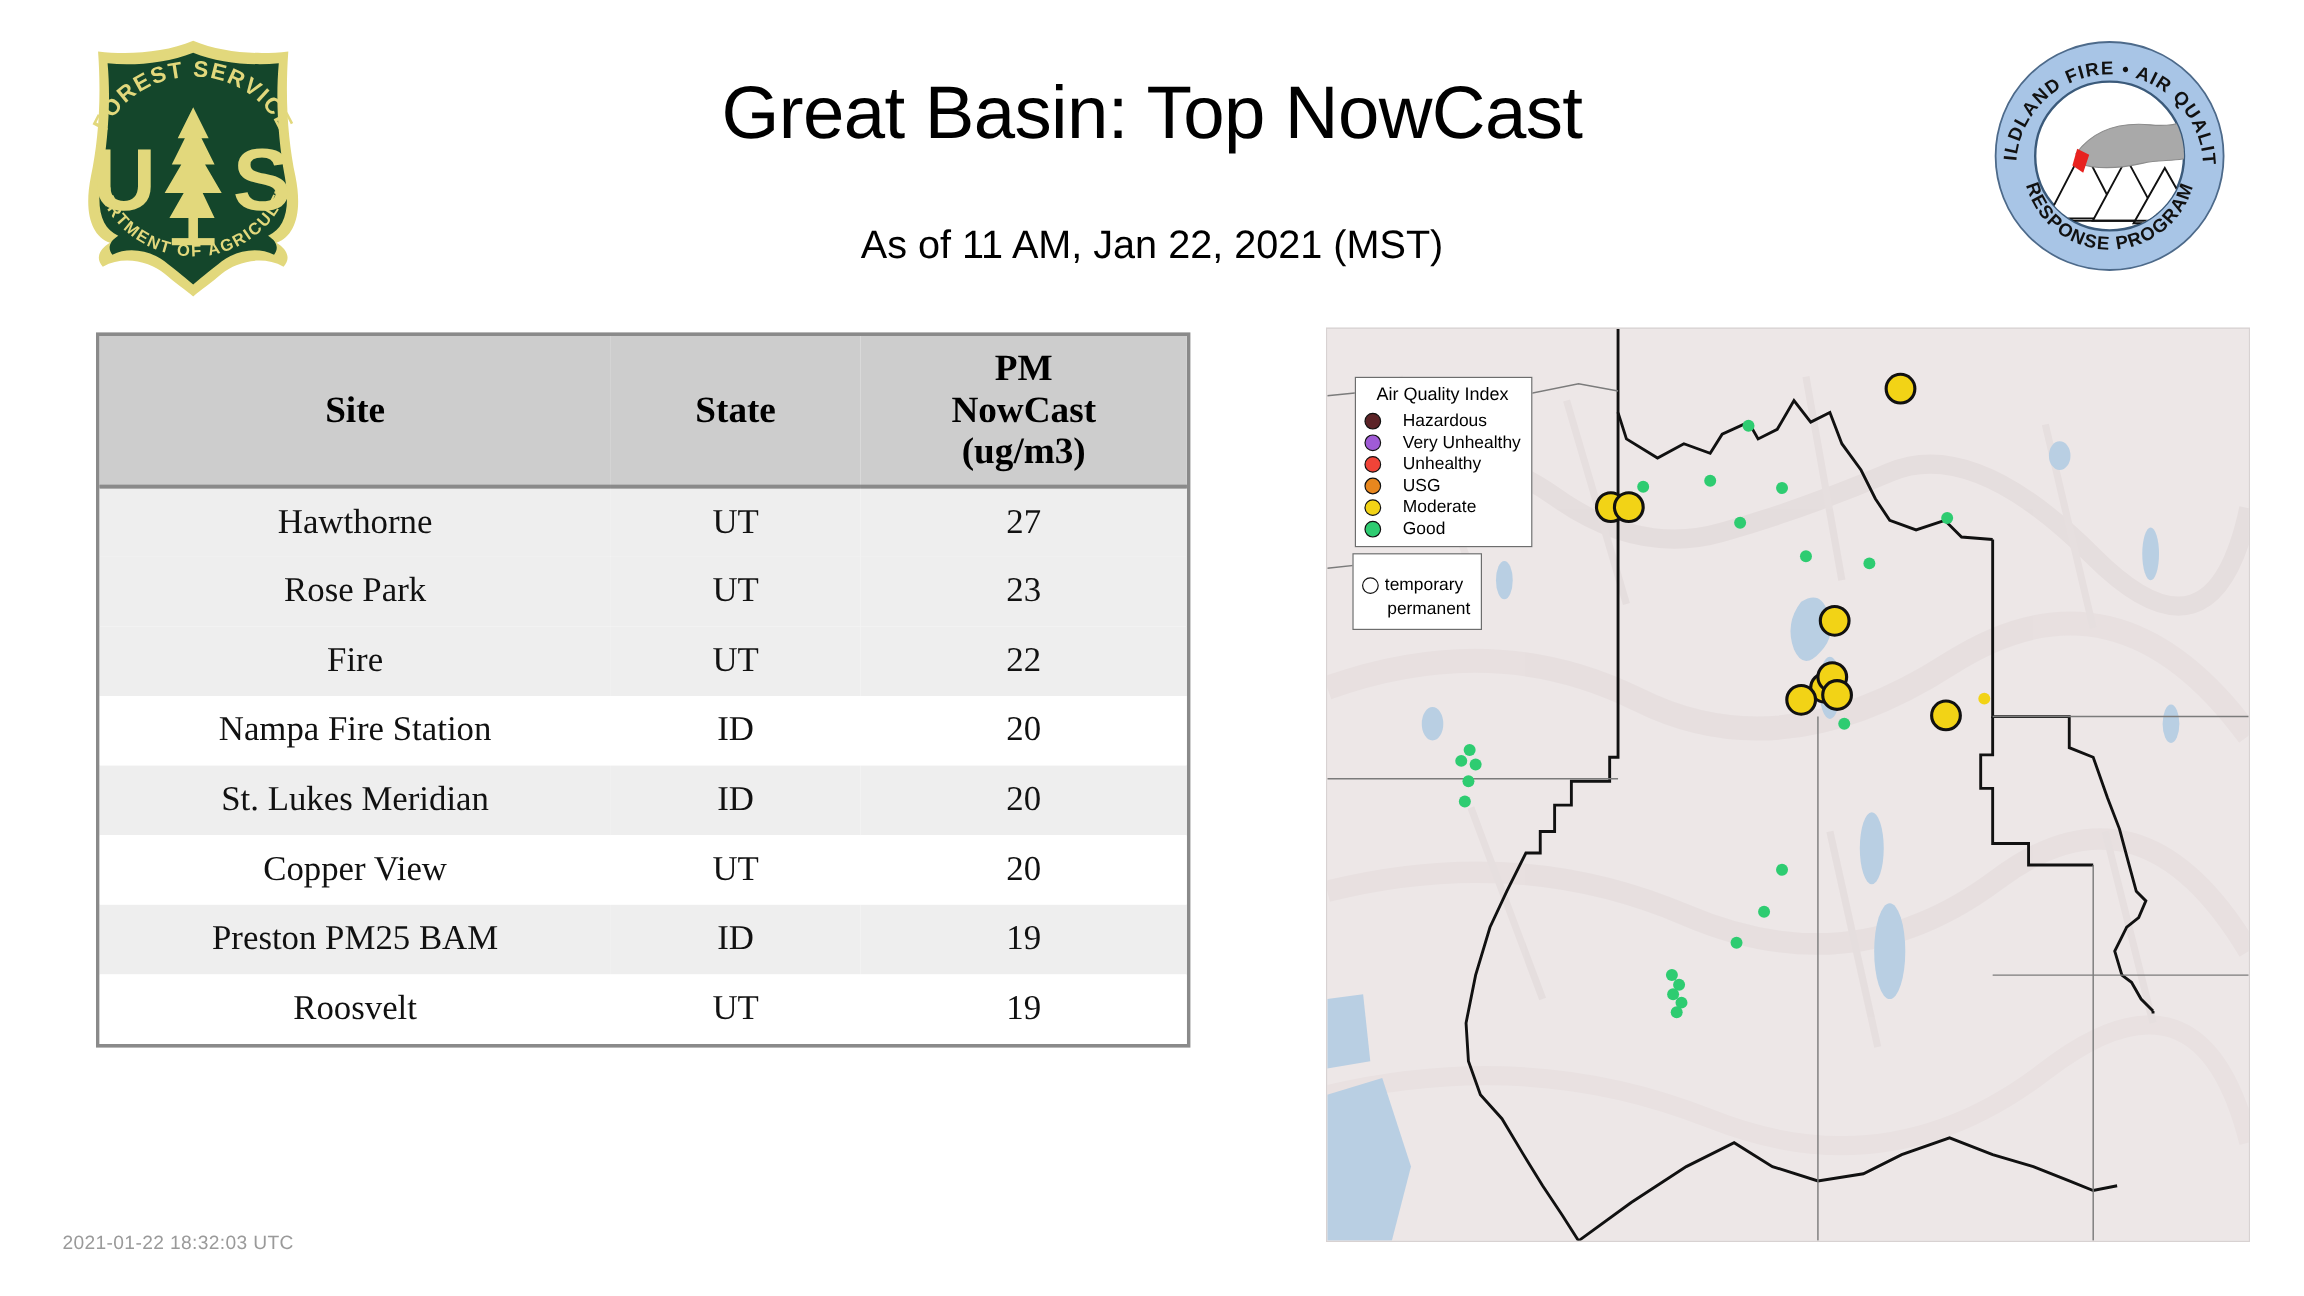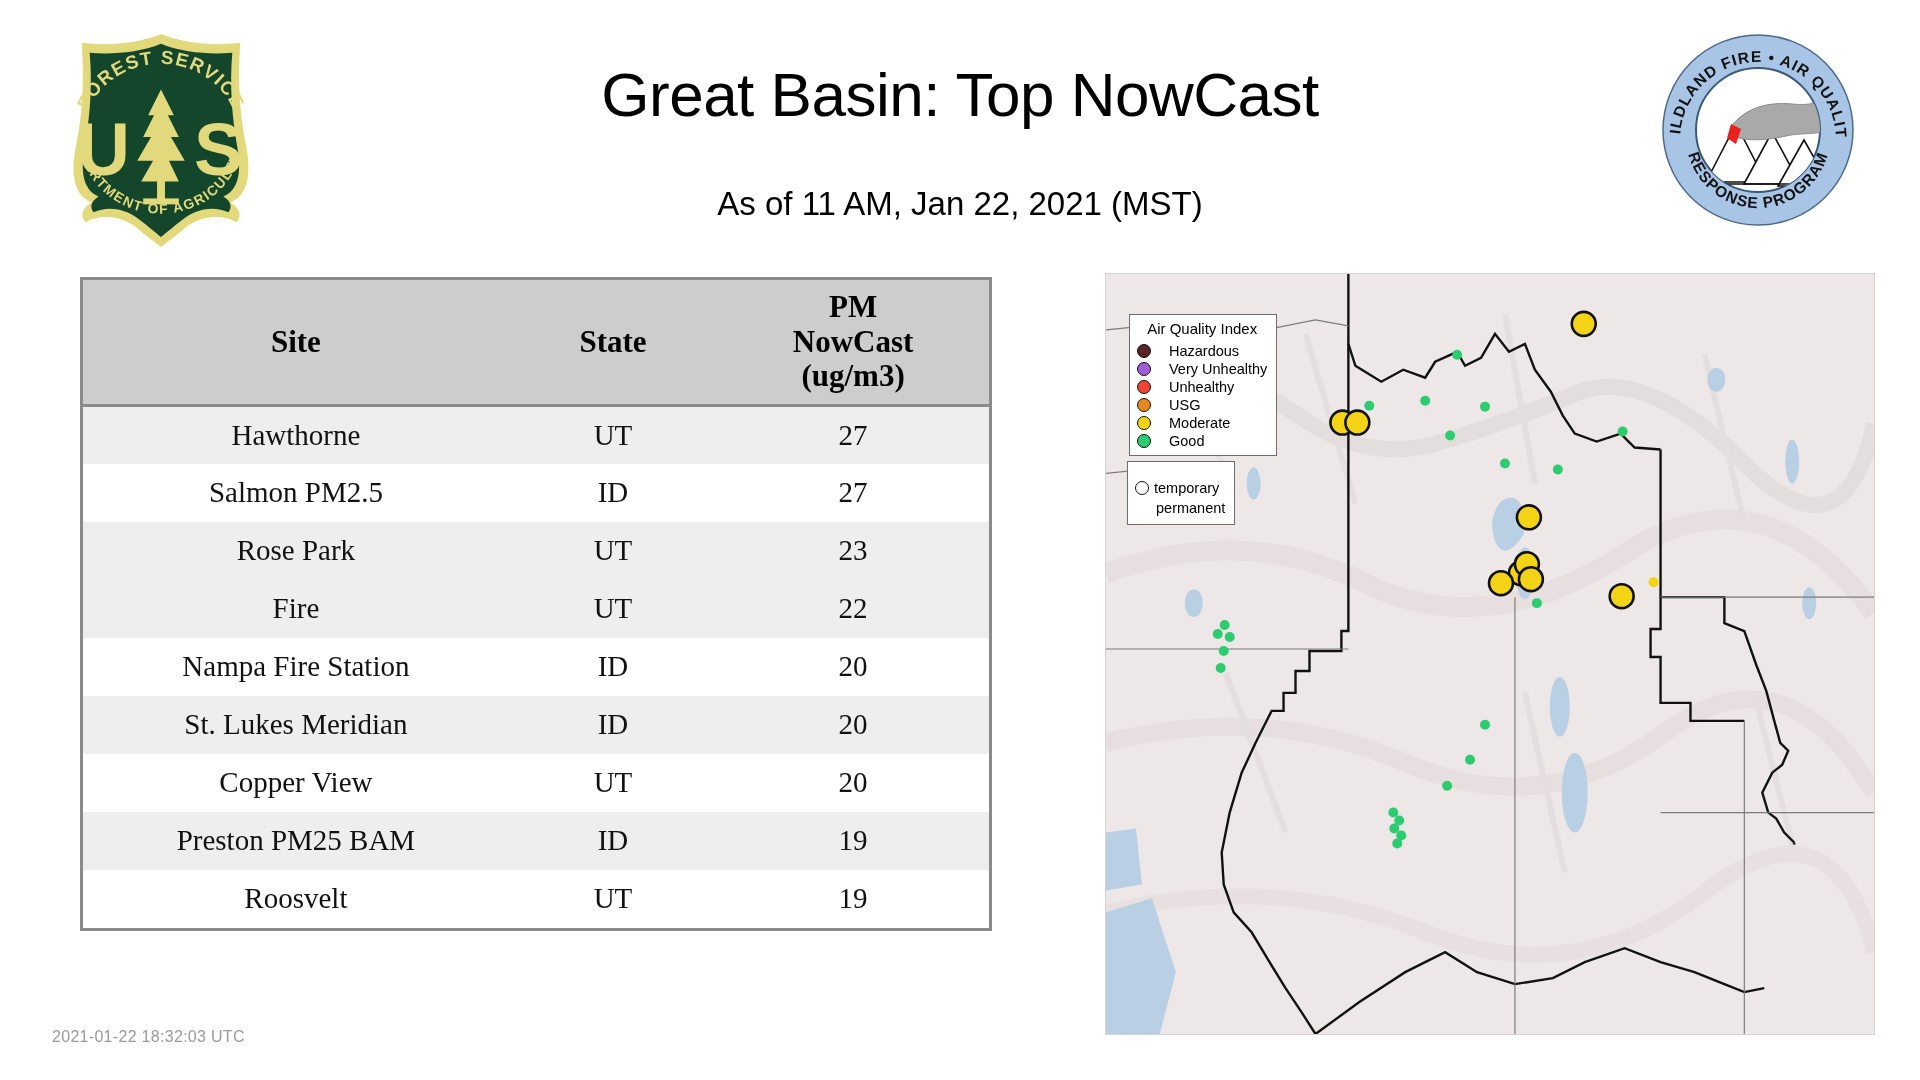--- a/index.html
+++ b/index.html
@@ -228,25 +228,20 @@
             <span>PM</span><br>
             <span>NowCast</span><br>
             <span>(ug/m3)</span>
           </th>
         </tr>
       </thead>
       <tbody id="table-body">
           <tr class="odd">
             <td class="col-site">Hawthorne</td>
             <td class="col-state">UT</td>
-            <td class="col-pm">27</td>
-          </tr>
-          <tr class="even">
-            <td class="col-site">Salmon PM2.5</td>
-            <td class="col-state">ID</td>
             <td class="col-pm">27</td>
           </tr>
           <tr class="odd">
             <td class="col-site">Rose Park</td>
             <td class="col-state">UT</td>
             <td class="col-pm">23</td>
           </tr>
           <tr class="odd">
             <td class="col-site">Fire</td>
             <td class="col-state">UT</td>

